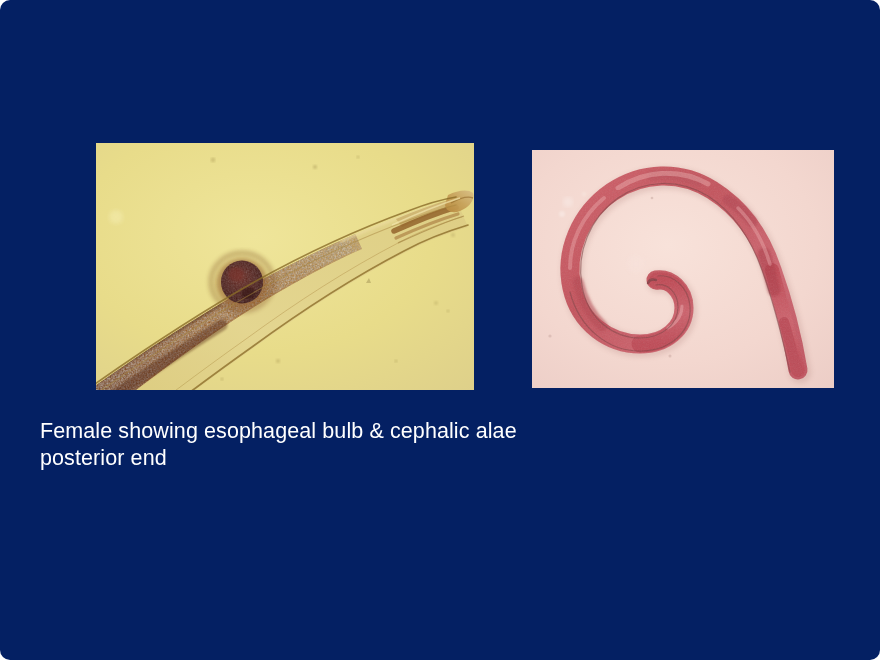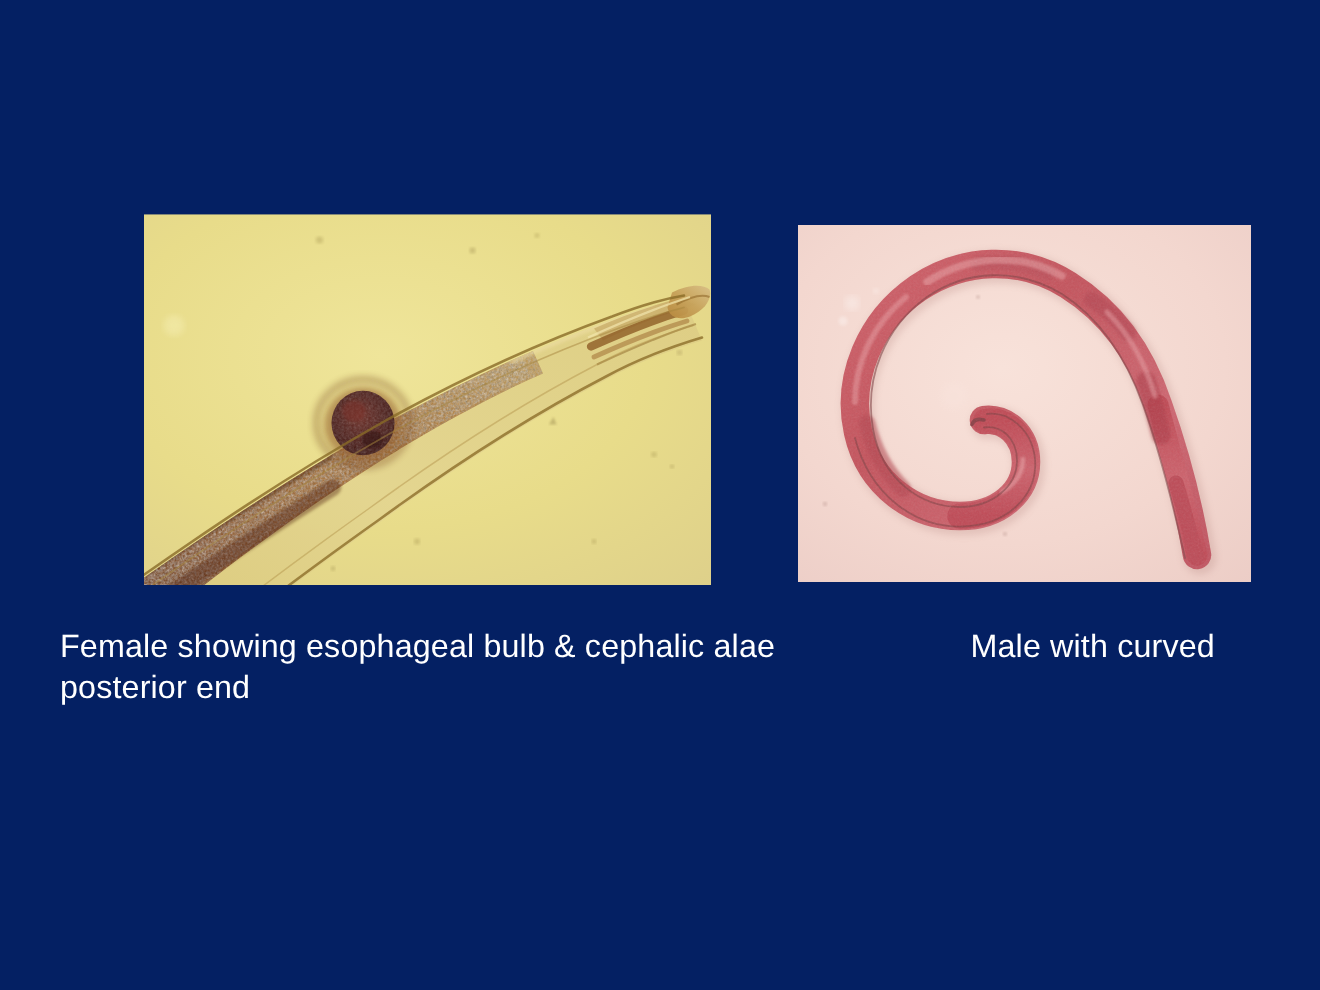--- a/index.html
+++ b/index.html
@@ -10,20 +10,21 @@
     width: 880px;
     height: 660px;
     overflow: hidden;
     font-family: "Liberation Sans", sans-serif;
   }
   #slide {
     position: relative;
     width: 880px;
     height: 660px;
     background: #042063;
+    border-radius: 10px;
   }
 
   
   .figure {
     position: absolute;
     overflow: hidden;
   }
   #figure-female {
     left: 96px;
     top: 143px;
@@ -337,15 +338,14 @@
                    C 48,174 78,194 108,194 C 134,194 152,178 152,158
                    C 152,140 138,128 124,130" stroke="#7a2f38" stroke-width="19" fill="none" stroke-linecap="round" stroke-linejoin="round"></path>
         </g>
       </g>
     </svg>
   </div>
 
   <div class="caption" id="caption-female">Female showing esophageal bulb &amp; cephalic alae
 posterior end</div>
 
-  <div class="caption" id="caption-male">Male with curved</div>
 
 </div>
 
 </body></html>

